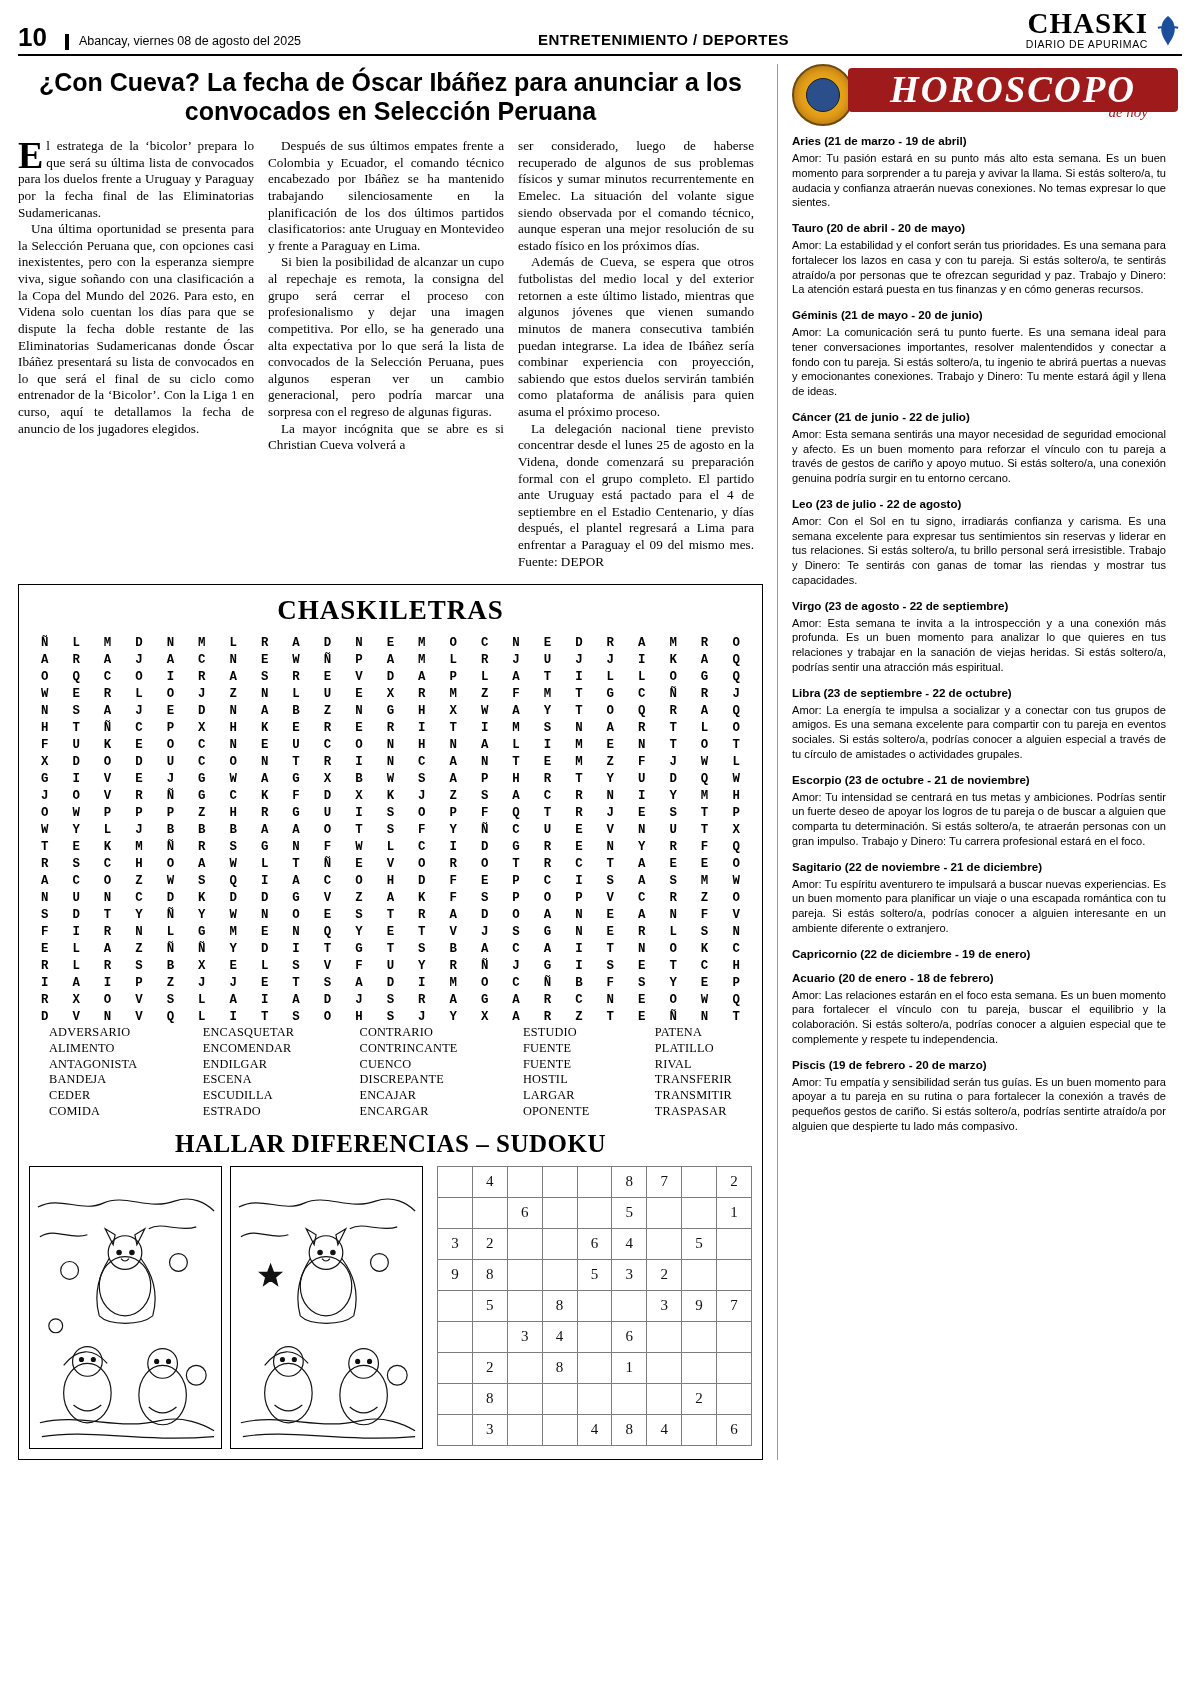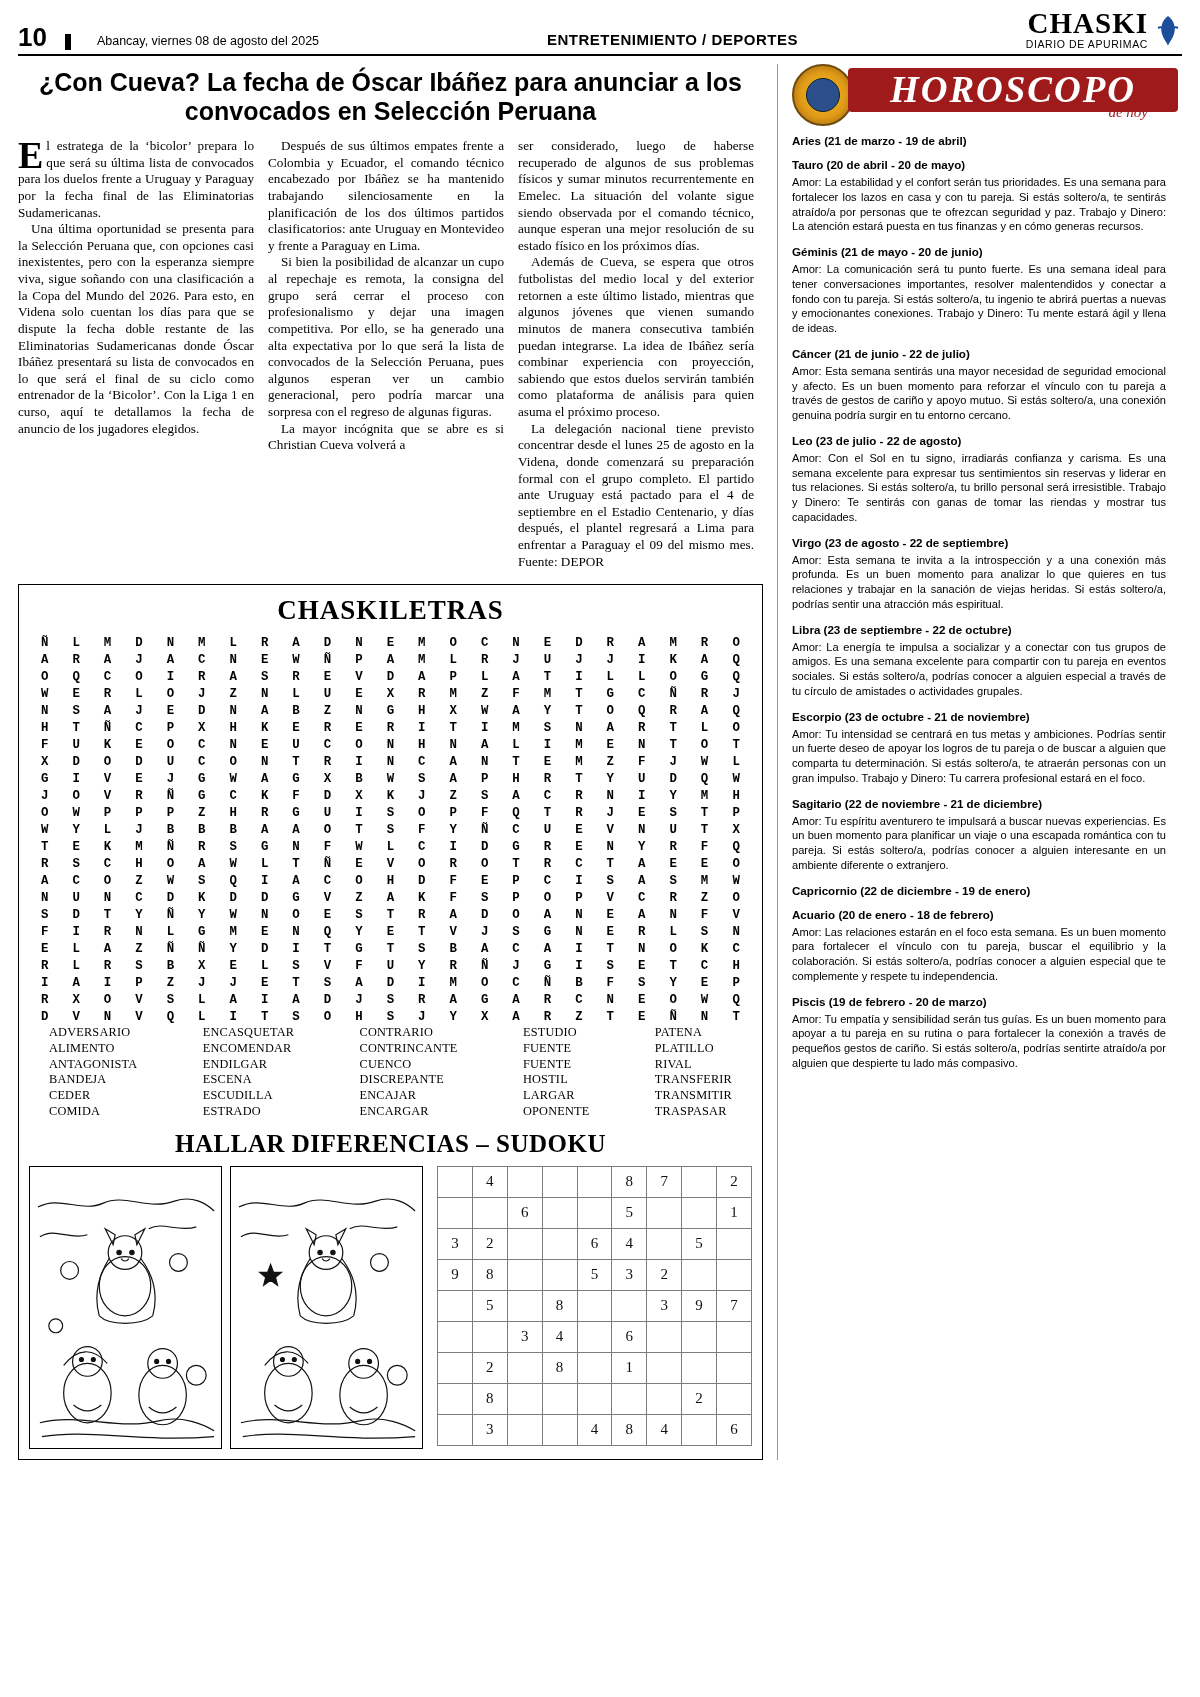--- a/index.html
+++ b/index.html
@@ -15,21 +15,21 @@
   .page { width:1200px; height:1697px; position:relative; padding:0 18px; }
 
   
   .masthead {
     display:flex; align-items:flex-end; gap:10px;
     border-bottom:2px solid #000;
     padding:8px 0 4px 0;
     height:56px;
   }
   .folio { font-family:"Liberation Sans", sans-serif; font-weight:bold; font-size:26px; line-height:1; padding-right:8px; }
-  .place { font-family:"Liberation Sans", sans-serif; font-size:12.5px; border-left:6px solid #000000; padding-left:26px; padding-bottom:2px; }
+  .place { font-family:"Liberation Sans", sans-serif; font-size:12.5px; border-left:4px solid #000000; padding-left:10px; padding-bottom:2px; }
   .section-title {
     flex:1; text-align:center;
     font-family:"Liberation Sans", sans-serif;
     font-weight:bold; font-size:15px; letter-spacing:.5px; padding-bottom:2px;
   }
   .brand { text-align:right; padding-bottom:0px; position:relative; padding-right:34px;}
   .brand-name { font-family:"Liberation Serif", serif; font-weight:bold; font-size:29px; line-height:.95; letter-spacing:1px; }
   .brand-sub { font-family:"Liberation Sans", sans-serif; font-size:10.5px; letter-spacing:.6px; }
   .brand-mark { position:absolute; right:0; top:4px; width:28px; height:34px; }
 
@@ -975,20 +975,21 @@
     <div class="right-col">
       <div class="horo-banner">
         <div class="sun"></div>
         <div class="sunface"></div>
         <div class="horo-word">HOROSCOPO</div>
         <div class="horo-sub">de hoy</div>
       </div>
       <div id="signs">
           <div class="sign">
             <h3>Aries (21 de marzo - 19 de abril)</h3>
+            <p>Amor: Tu pasión estará en su punto más alto esta semana. Es un buen momento para sorprender a tu pareja y avivar la llama. Si estás soltero/a, tu audacia y confianza atraerán nuevas conexiones. No temas expresar lo que sientes.</p>
           </div>
           <div class="sign">
             <h3>Tauro (20 de abril - 20 de mayo)</h3>
             <p>Amor: La estabilidad y el confort serán tus prioridades. Es una semana para fortalecer los lazos en casa y con tu pareja. Si estás soltero/a, te sentirás atraído/a por personas que te ofrezcan seguridad y paz. Trabajo y Dinero: La atención estará puesta en tus finanzas y en cómo generas recursos.</p>
           </div>
           <div class="sign">
             <h3>Géminis (21 de mayo - 20 de junio)</h3>
             <p>Amor: La comunicación será tu punto fuerte. Es una semana ideal para tener conversaciones importantes, resolver malentendidos y conectar a fondo con tu pareja. Si estás soltero/a, tu ingenio te abrirá puertas a nuevas y emocionantes conexiones. Trabajo y Dinero: Tu mente estará ágil y llena de ideas.</p>
           </div>
           <div class="sign">

